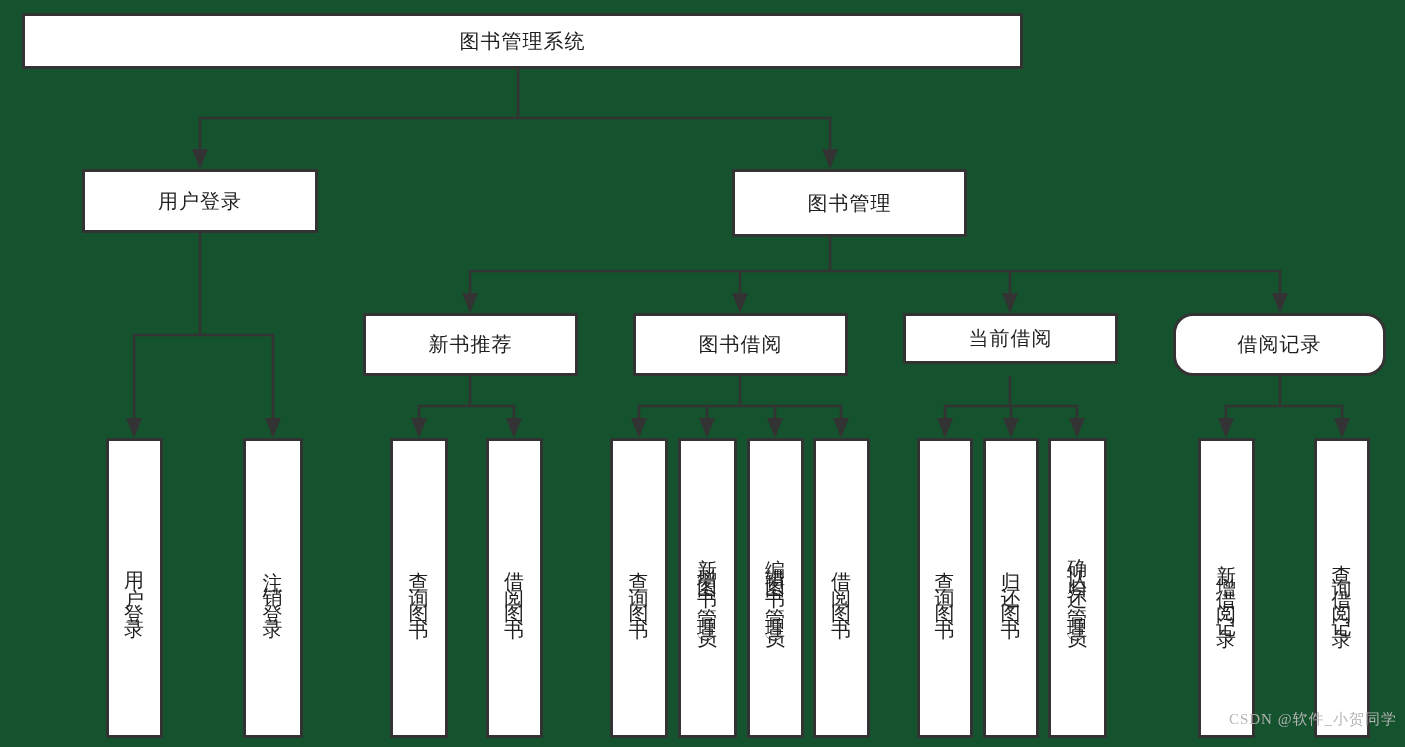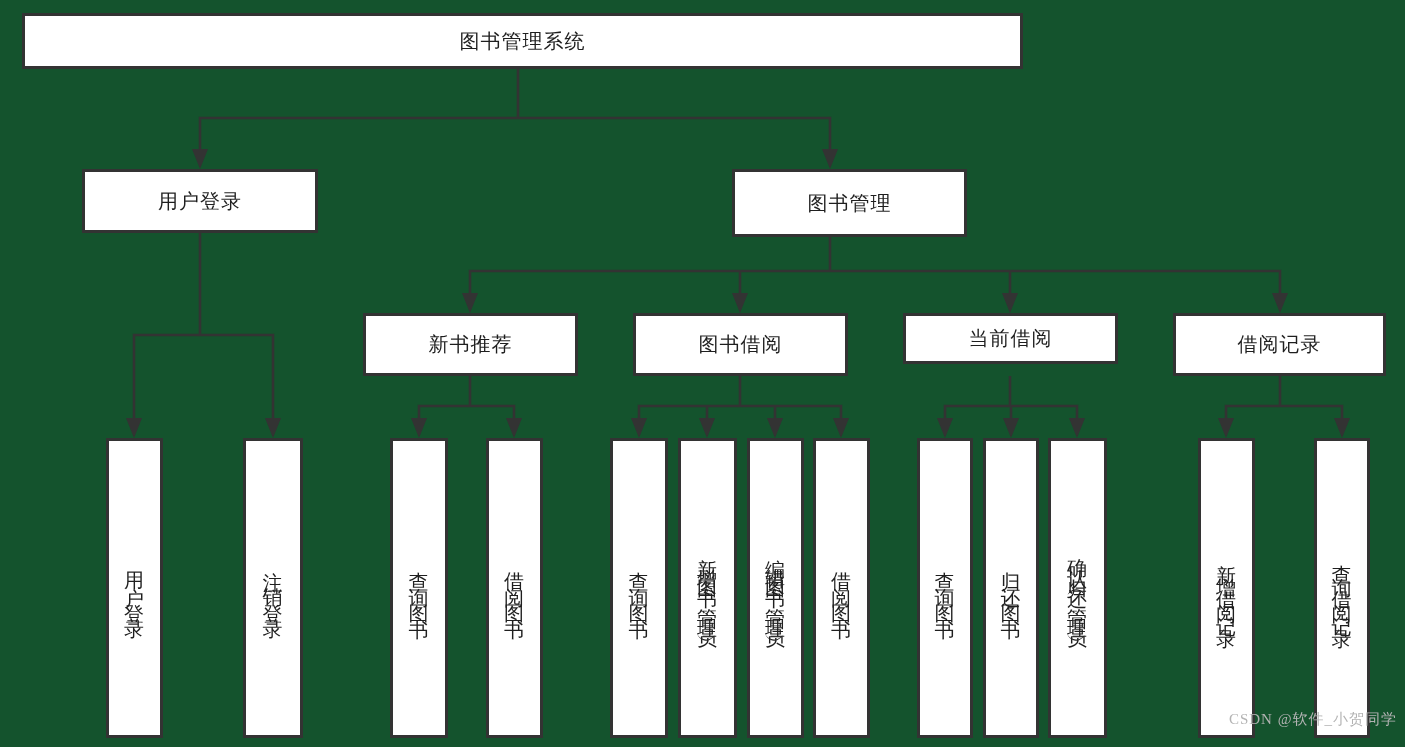--- a/index.html
+++ b/index.html
@@ -85,21 +85,21 @@
 
   <div class="node h-node" style="left:363px;top:313px;width:215px;height:63px;">
     <span>新书推荐</span>
   </div>
   <div class="node h-node" style="left:633px;top:313px;width:215px;height:63px;">
     <span>图书借阅</span>
   </div>
   <div class="node h-node" style="left:903px;top:313px;width:215px;height:51px;">
     <span>当前借阅</span>
   </div>
-  <div class="node h-node" style="left:1173px;top:313px;width:213px;height:63px;">
+  <div class="node h-node" style="left:1173px;top:313px;width:213px;height:63px;border-radius:20px;">
     <span>借阅记录</span>
   </div>
 
   <div class="node v-node sp4" style="left:106px;top:438px;width:57px;height:300px;">
     <span>用户登录</span>
   </div>
   <div class="node v-node sp4" style="left:243px;top:438px;width:60px;height:300px;">
     <span>注销登录</span>
   </div>
 

